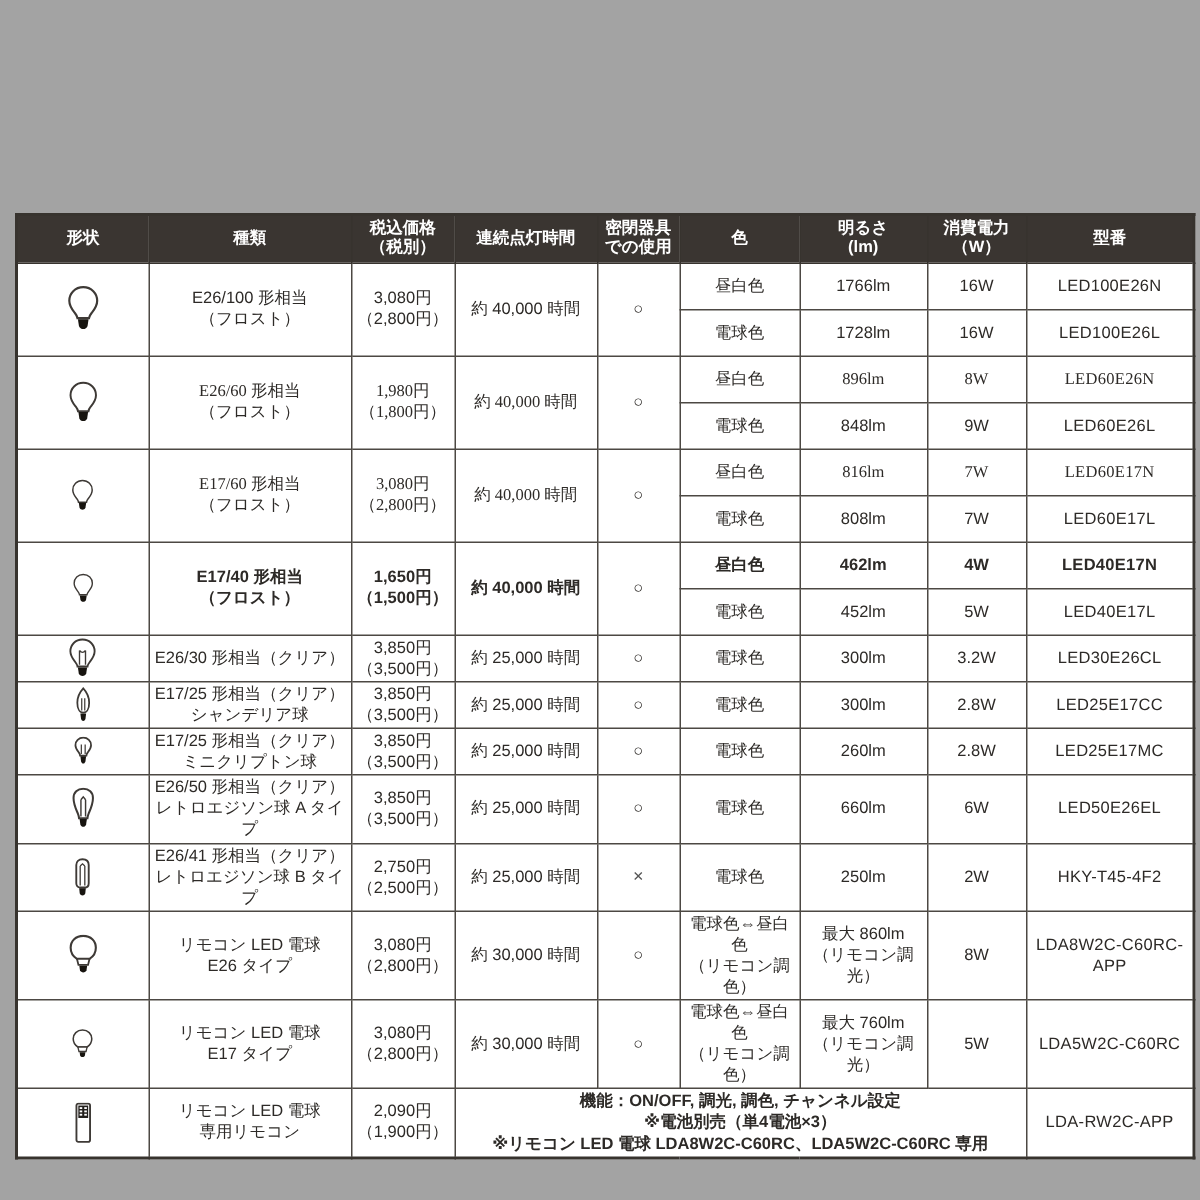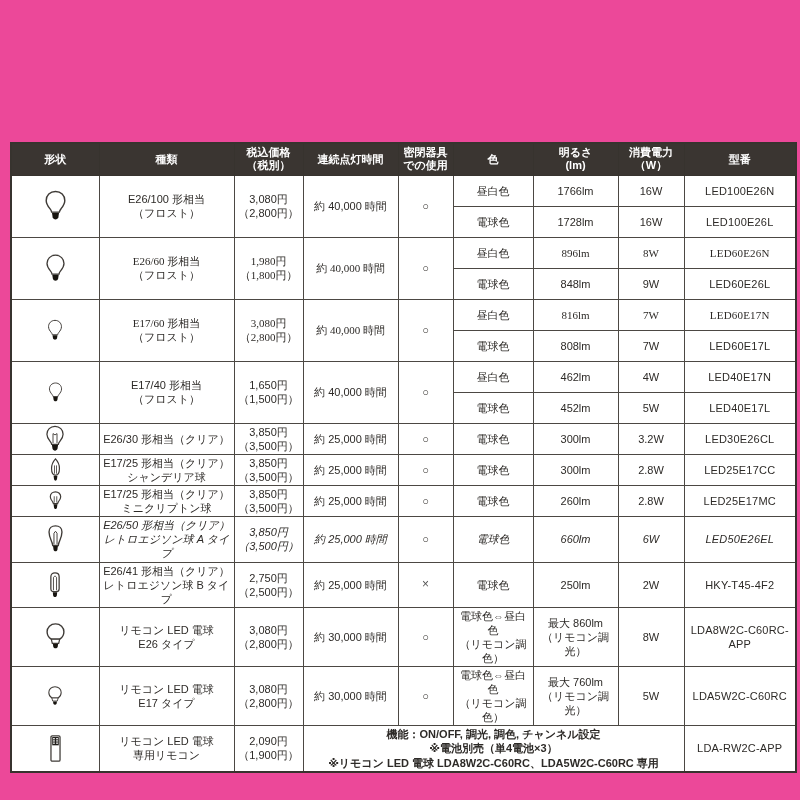--- a/index.html
+++ b/index.html
@@ -1,21 +1,21 @@
 <!DOCTYPE html>
 <html lang="ja"><head>
 <meta charset="utf-8">
 <style>
   html,body{margin:0;padding:0;}
   body{
     width:800px;height:800px;background:#ffffff;
     font-family:"Liberation Sans","DejaVu Sans",sans-serif;
     -webkit-font-smoothing:antialiased;
   }
-  .page{position:relative;width:800px;height:800px;background:#ec4899;overflow:hidden;}
+  .page{position:relative;width:800px;height:800px;background:#a3a3a3;overflow:hidden;}
   table.spec{
     position:absolute;left:10px;top:142px;width:785px;
     border-collapse:collapse;table-layout:fixed;background:#ffffff;
     border:2px solid #37332e;
   }
   table.spec th{
     background:#3a3531;color:#ffffff;font-weight:bold;font-size:11px;
     line-height:1.22;padding:2px 1px;border:1px solid #37332e;height:24px;
     text-align:center;vertical-align:middle;
   }
@@ -119,21 +119,21 @@
           <td><span>816lm</span></td>
           <td><span>7W</span></td>
           <td class="model"><span>LED60E17N</span></td>
         </tr>
         <tr class="sub" style="height: 31px;">
           <td><span>電球色</span></td>
           <td><span>808lm</span></td>
           <td><span>7W</span></td>
           <td class="model"><span>LED60E17L</span></td>
         </tr>
-        <tr class="group-start" style="height: 31px;">
+        <tr class="group-start" style="height: 31px; font-weight: bold;">
           <td class="shape" rowspan="2"><svg xmlns="http://www.w3.org/2000/svg" viewBox="0 0 24 33" width="15" height="21">
               <path d="M12 1.3C17.7 1.3 21.7 5.6 21.7 10.7 21.7 14.5 19.6 17 17.8 19.3 16.8 20.6 16.1 21.7 16 22.9L8 22.9C7.9 21.7 7.2 20.6 6.2 19.3 4.4 17 2.3 14.5 2.3 10.7 2.3 5.6 6.3 1.3 12 1.3Z" fill="#fff" stroke="#3e3a36" stroke-width="1.5"></path>
               <path d="M8.3 23.6L15.7 23.6 15 28.3C14.2 31.2 9.8 31.2 9 28.3Z" fill="#17140f"></path>
             </svg></td>
           <td class="type" rowspan="2"><span>E17/40 形相当</span><br><span>（フロスト）</span></td>
           <td rowspan="2"><span>1,650円</span><br><span>（1,500円）</span></td>
           <td rowspan="2"><span>約 40,000 時間</span></td>
           <td class="enclosed" rowspan="2"><span>○</span></td>
           <td><span>昼白色</span></td>
           <td><span>462lm</span></td>
@@ -184,21 +184,21 @@
             </svg></td>
           <td class="type" rowspan="1"><span>E17/25 形相当（クリア）</span><br><span>ミニクリプトン球</span></td>
           <td rowspan="1"><span>3,850円</span><br><span>（3,500円）</span></td>
           <td rowspan="1"><span>約 25,000 時間</span></td>
           <td class="enclosed" rowspan="1"><span>○</span></td>
           <td><span>電球色</span></td>
           <td><span>260lm</span></td>
           <td><span>2.8W</span></td>
           <td class="model"><span>LED25E17MC</span></td>
         </tr>
-        <tr class="group-start" style="height: 30px; font-style: italic;">
+        <tr class="group-start" style="height: 30px;">
           <td class="shape" rowspan="1"><svg xmlns="http://www.w3.org/2000/svg" viewBox="0 0 17 29" width="17" height="28">
               <path d="M8.5 0.9C12.5 0.9 15.2 3.5 15.2 7.2 15.2 11.6 13.4 15.2 12.2 18 11.7 19.2 11.5 20.2 11.4 21.2L5.6 21.2C5.5 20.2 5.3 19.2 4.8 18 3.6 15.2 1.8 11.6 1.8 7.2 1.8 3.5 4.5 0.9 8.5 0.9Z" fill="#fff" stroke="#3e3a36" stroke-width="1.4"></path>
               <path d="M6.9 20V8.5M10.1 20V8.5M6.9 8.5L8.5 6.5 10.1 8.5" fill="none" stroke="#3e3a36" stroke-width="1"></path>
               <path d="M6 21.8L11 21.8 10.5 25.6C9.8 27.7 7.2 27.7 6.5 25.6Z" fill="#17140f"></path>
             </svg></td>
           <td class="type" rowspan="1"><span>E26/50 形相当（クリア）</span><br><span>レトロエジソン球 A タイプ</span></td>
           <td rowspan="1"><span>3,850円</span><br><span>（3,500円）</span></td>
           <td rowspan="1"><span>約 25,000 時間</span></td>
           <td class="enclosed" rowspan="1"><span>○</span></td>
           <td><span>電球色</span></td>

